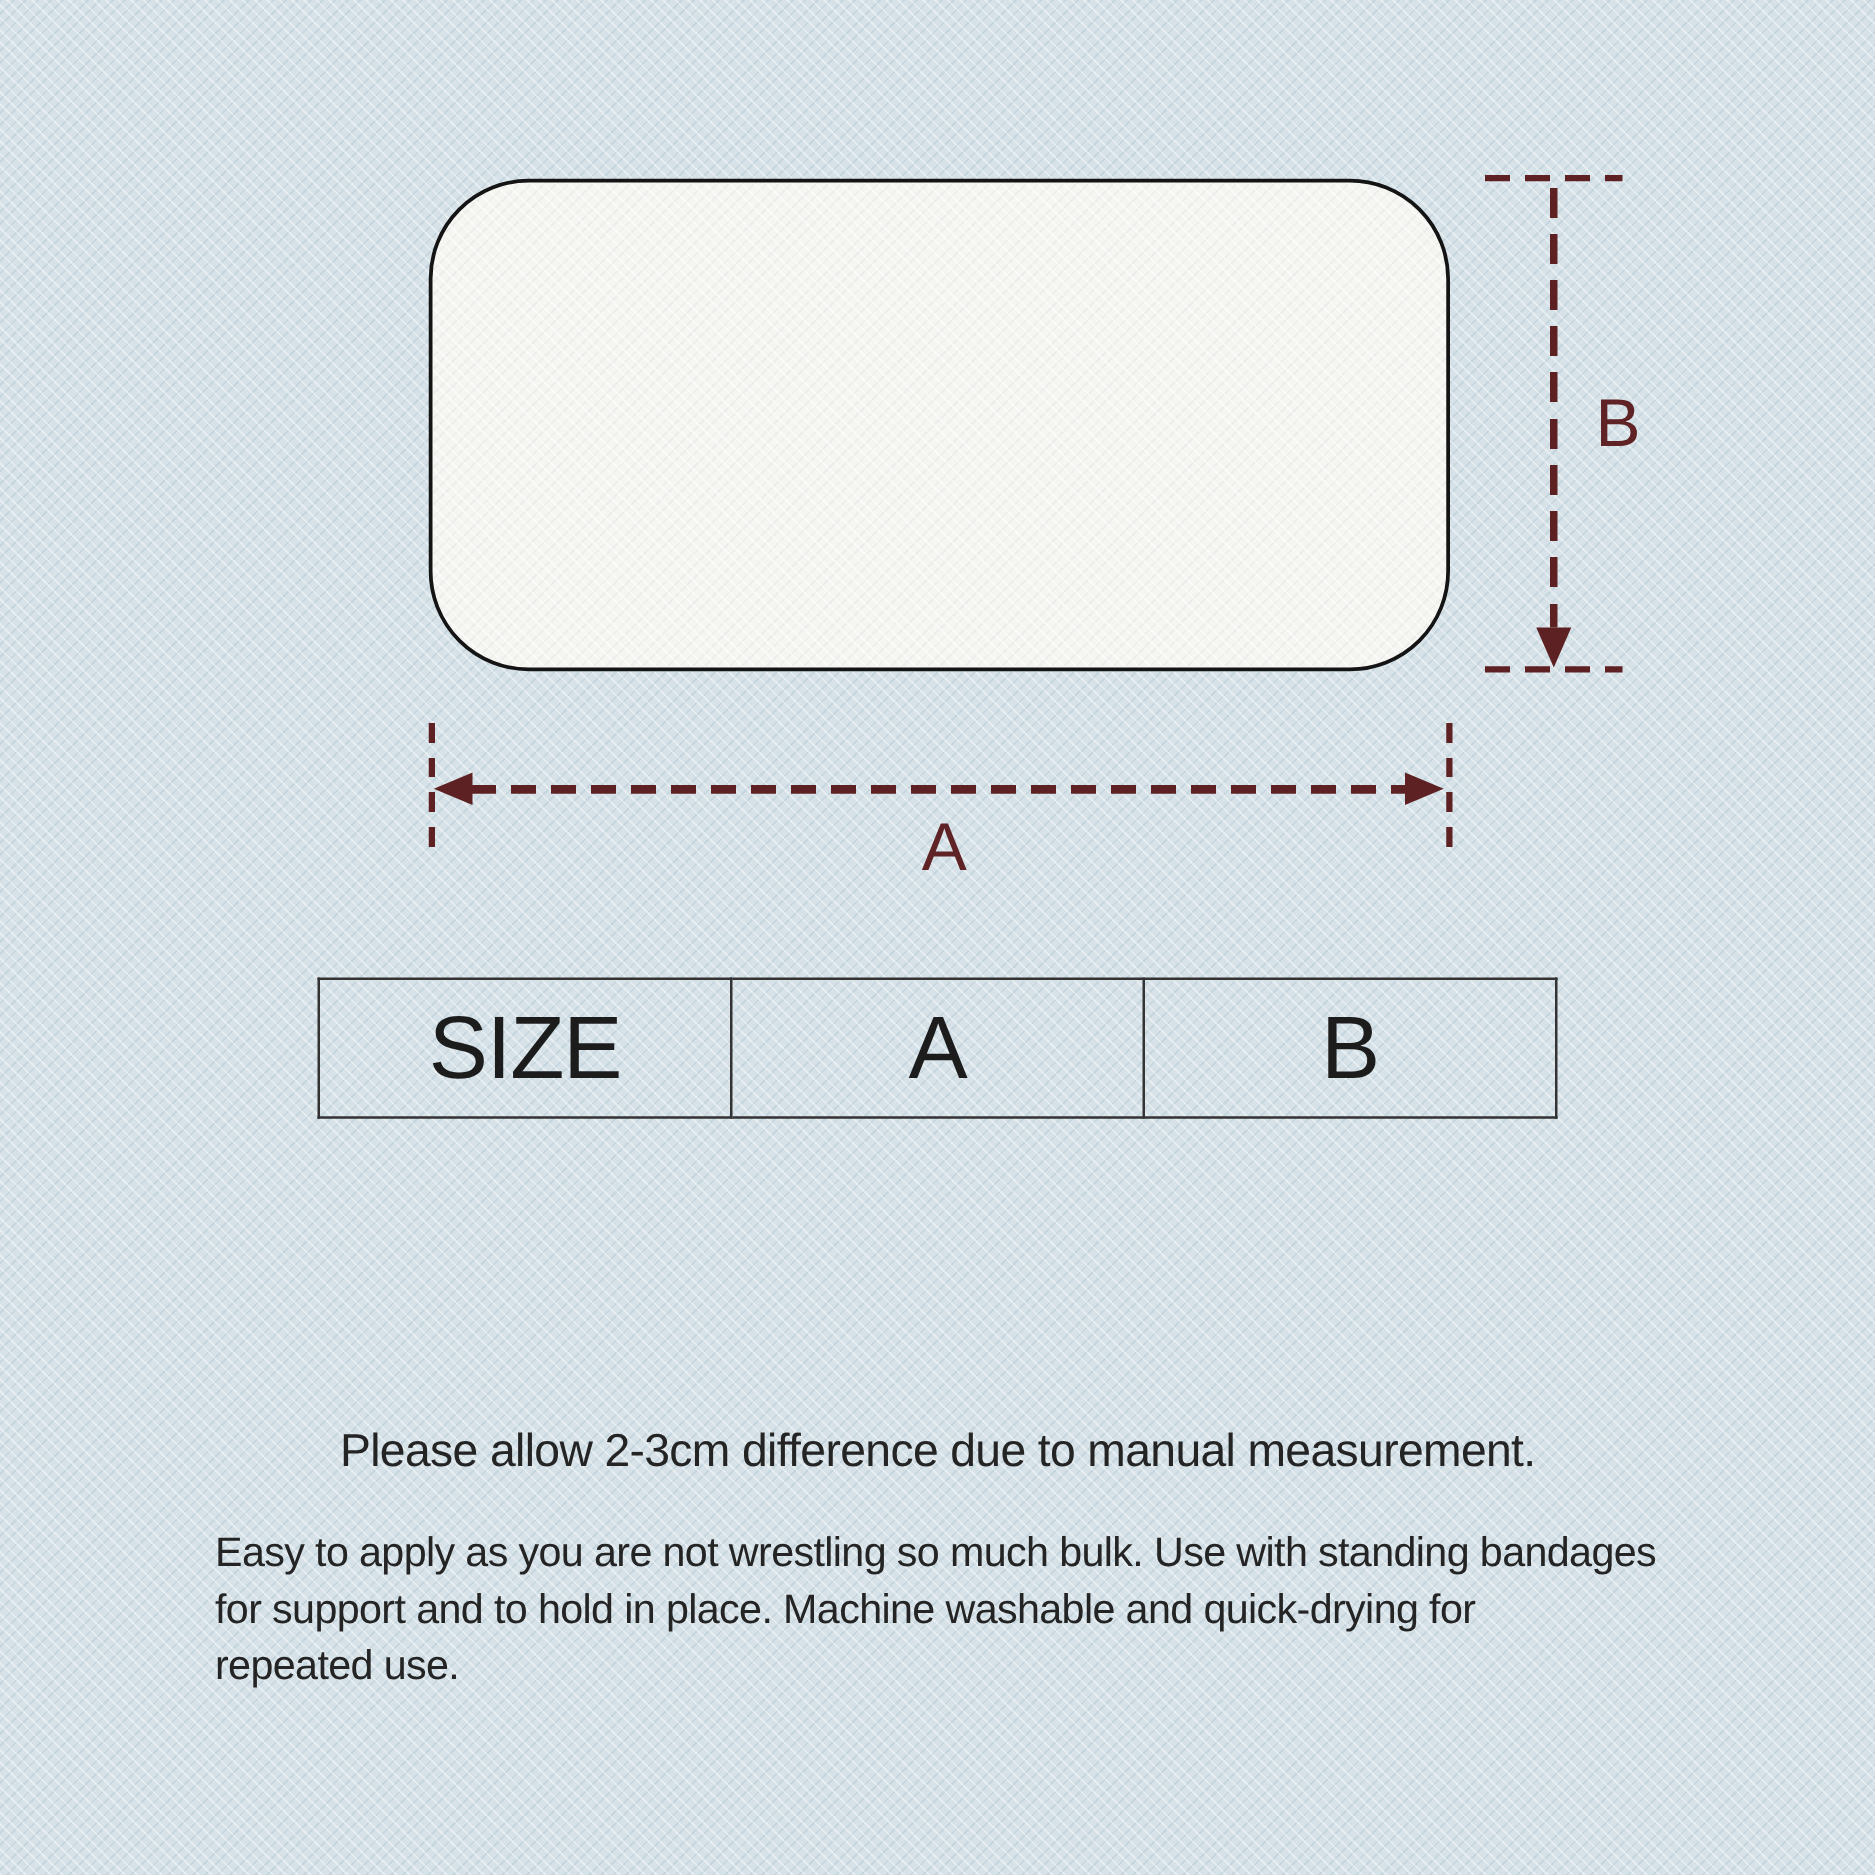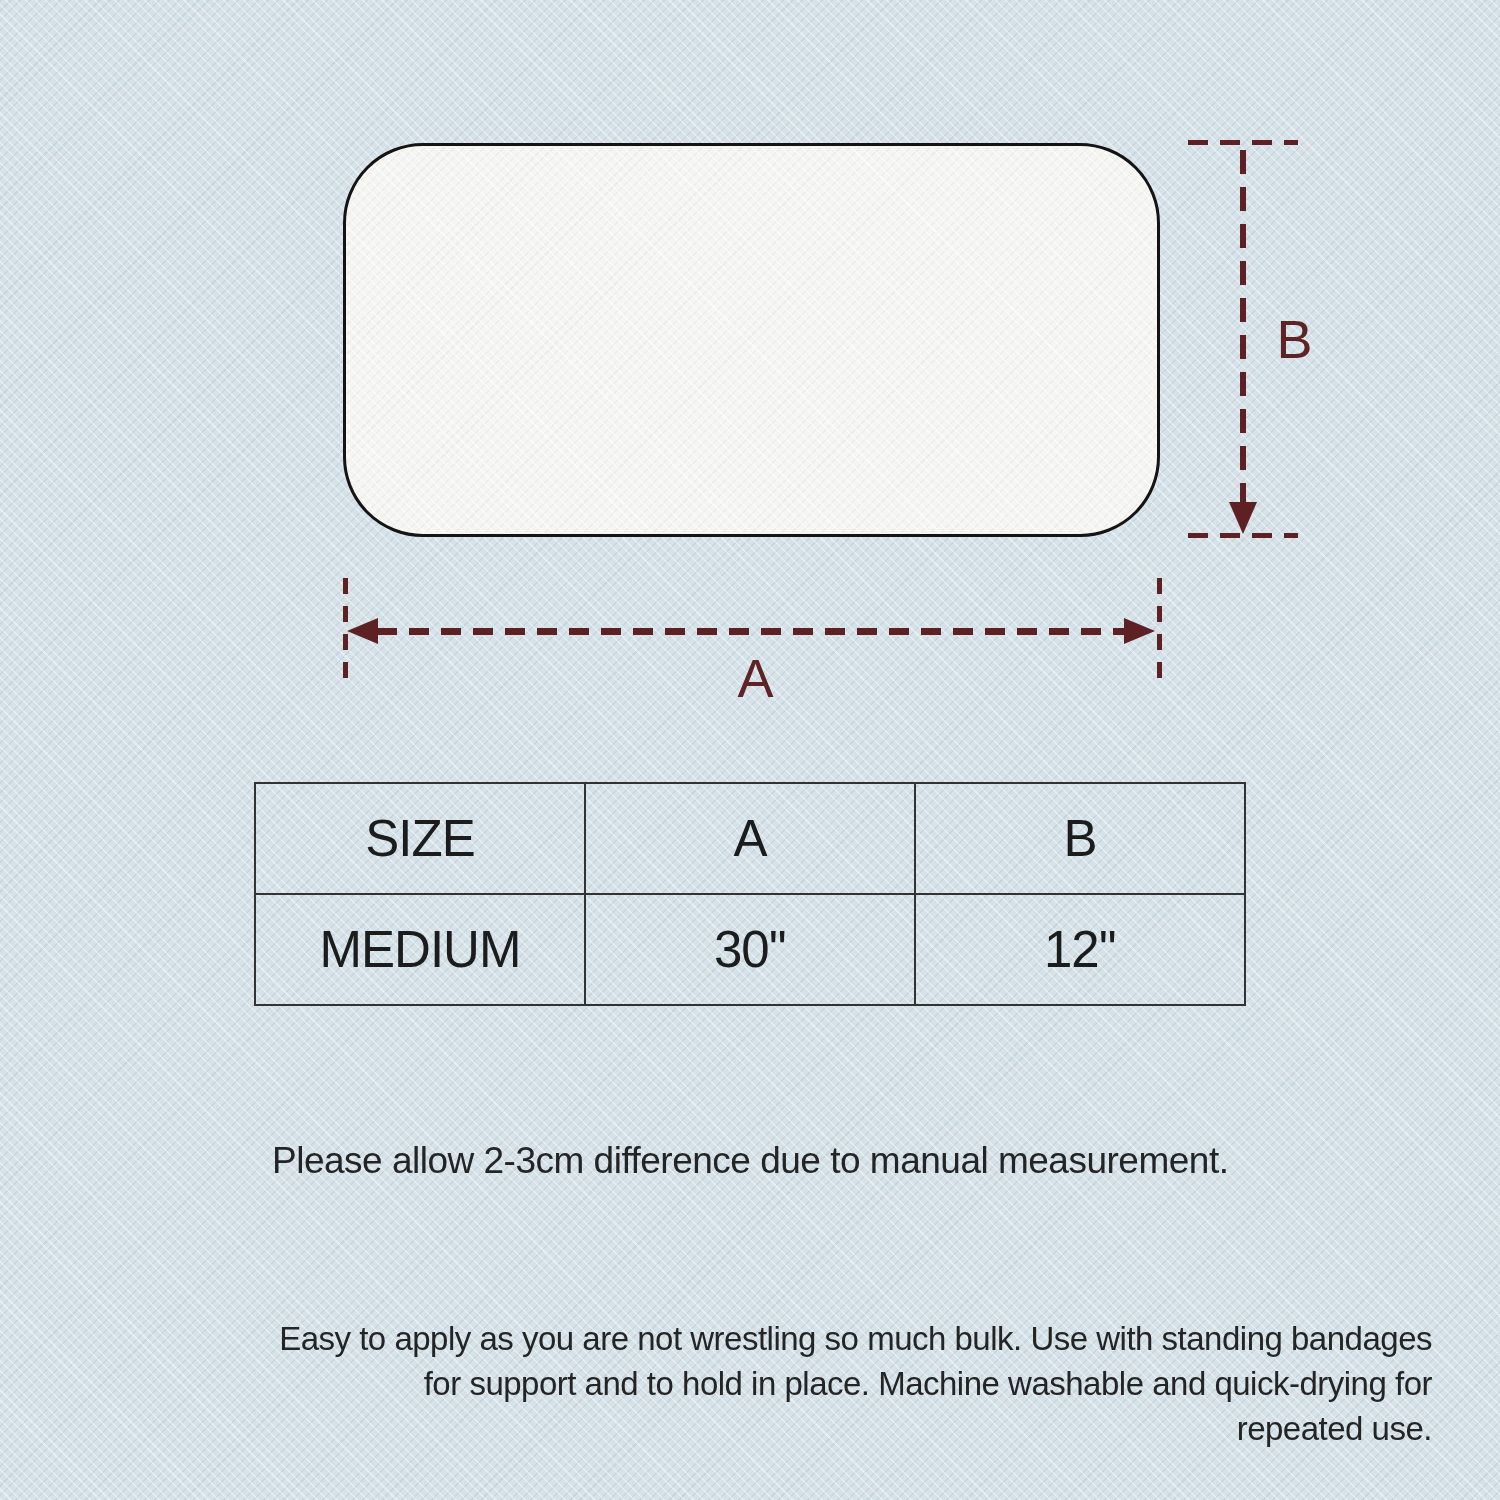--- a/index.html
+++ b/index.html
@@ -80,37 +80,36 @@
   .label-b{left:1264px;top:312px;width:60px;}
   
   .size-table{
     position:absolute;left:254px;top:782px;width:992px;
     border-collapse:collapse;table-layout:fixed;
   }
   .size-table th,.size-table td{
     border:2px solid var(--table-border,#333333);
     height:109px;width:33.33%;
     text-align:center;vertical-align:middle;
-    font-size:51px;font-weight:normal;
+    font-size:71px;font-weight:normal;
     letter-spacing:-1px;
     color:var(--table-text,#1c1c1c);
     padding:0;
   }
   
   .note{
     position:absolute;left:272px;top:1140px;width:1100px;
     font-size:37px;letter-spacing:-0.5px;
     color:var(--body-text,#272727);
   }
   .description{
-    position:absolute;left:172px;top:1316px;width:1260px;
+    position:absolute;left:172px;top:1219px;width:1260px;
     font-size:33px;line-height:45px;letter-spacing:-0.5px;
     white-space:pre-line;
     color:var(--body-text,#222222);
-    text-align:right;
   }
 </style>
 </head>
 <body>
 
 <div class="canvas">
 
   <div class="shape"></div>
 
   <div class="tick-h b-tick-top"></div>
@@ -126,25 +125,20 @@
   <div class="arrow a-arrow-right"></div>
   <div class="dim-label label-a">A</div>
 
   <table class="size-table">
     <tbody>
       <tr>
         <th>SIZE</th>
         <th>A</th>
         <th>B</th>
       </tr>
-      <tr>
-        <td>MEDIUM</td>
-        <td>30''</td>
-        <td>12''</td>
-      </tr>
     </tbody>
   </table>
 
   <div class="note">Please allow 2-3cm difference due to manual measurement.</div>
 
   <div class="description">Easy to apply as you are not wrestling so much bulk. Use with standing bandages
 for support and to hold in place. Machine washable and quick-drying for
 repeated use.</div>
 
 </div>

